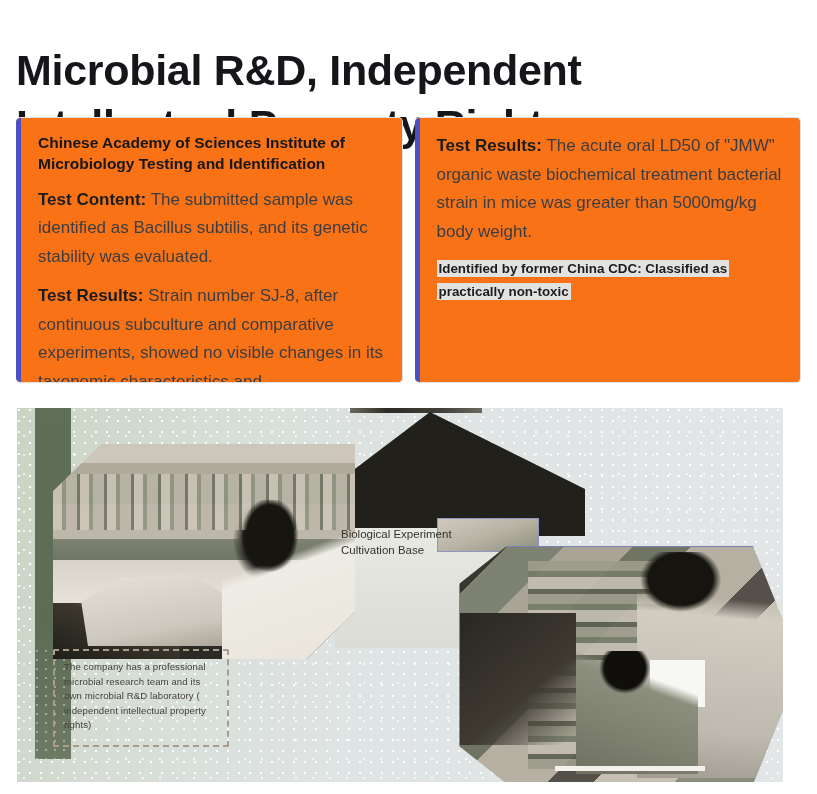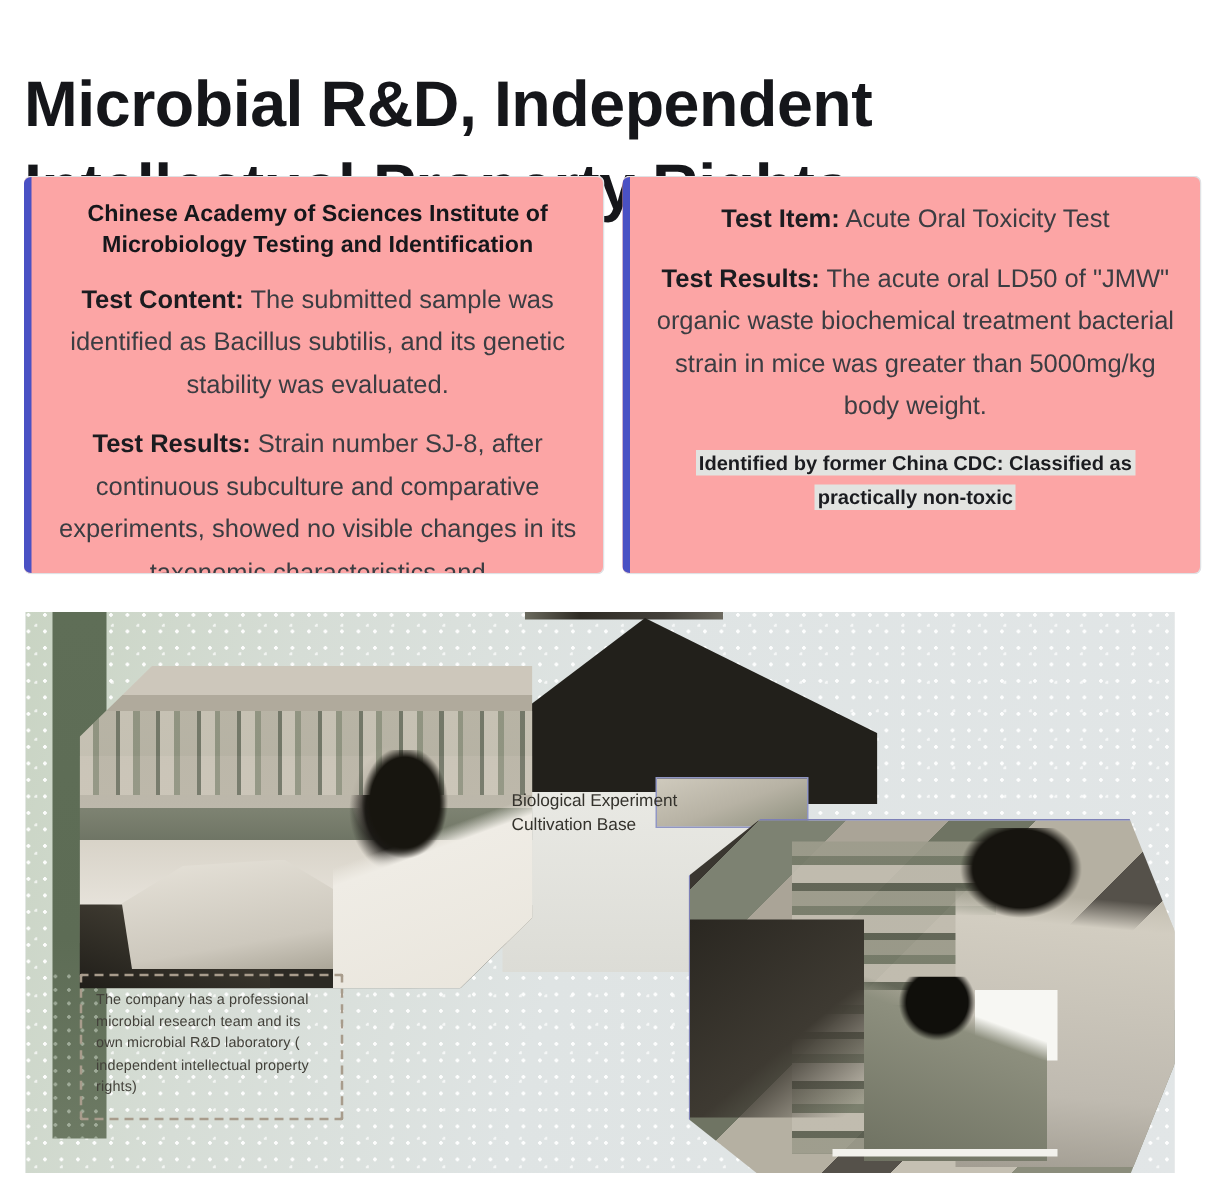--- a/index.html
+++ b/index.html
@@ -34,29 +34,28 @@
     position: absolute;
     left: 16px;
     top: 117px;
     width: 785px;
     height: 266px;
     display: flex;
     gap: 12px;
   }
   .report-card {
     position: relative;
-    background: #fca5a5;
+    background: #f97316;
     border: 1px solid #e0e1e4;
     border-radius: 5px;
     border-left: none;
     box-sizing: border-box;
     flex: 1 1 0;
     padding: 14px 16px 12px 16px;
     overflow: hidden;
-    text-align: center;
   }
   .accent-bar {
     position: absolute;
     left: 0;
     top: 0;
     bottom: 0;
     width: 5px;
     background: #4a51c4;
   }
   .card-inner {
@@ -339,23 +338,20 @@
         <span class="lead">Test Results:</span><span> Strain number SJ-8, after continuous subculture and comparative experiments, showed no visible changes in its taxonomic characteristics and physicochemical properties, such as sensitivity to drugs. This indicates that its genetic traits are stable.</span>
       </p>
 
     </div>
   </div>
 
   <div class="report-card">
     <span class="accent-bar"></span>
     <div class="card-inner">
 
-      <p class="card-para">
-        <span class="lead">Test Item:</span><span> Acute Oral Toxicity Test</span>
-      </p>
 
       <p class="card-para">
         <span class="lead">Test Results:</span><span> The acute oral LD50 of "JMW" organic waste biochemical treatment bacterial strain in mice was greater than 5000mg/kg body weight.</span>
       </p>
 
       <p style="margin:0;">
         <span class="conclusion">Identified by former China CDC: Classified as practically non-toxic</span>
       </p>
     </div>
   </div>

